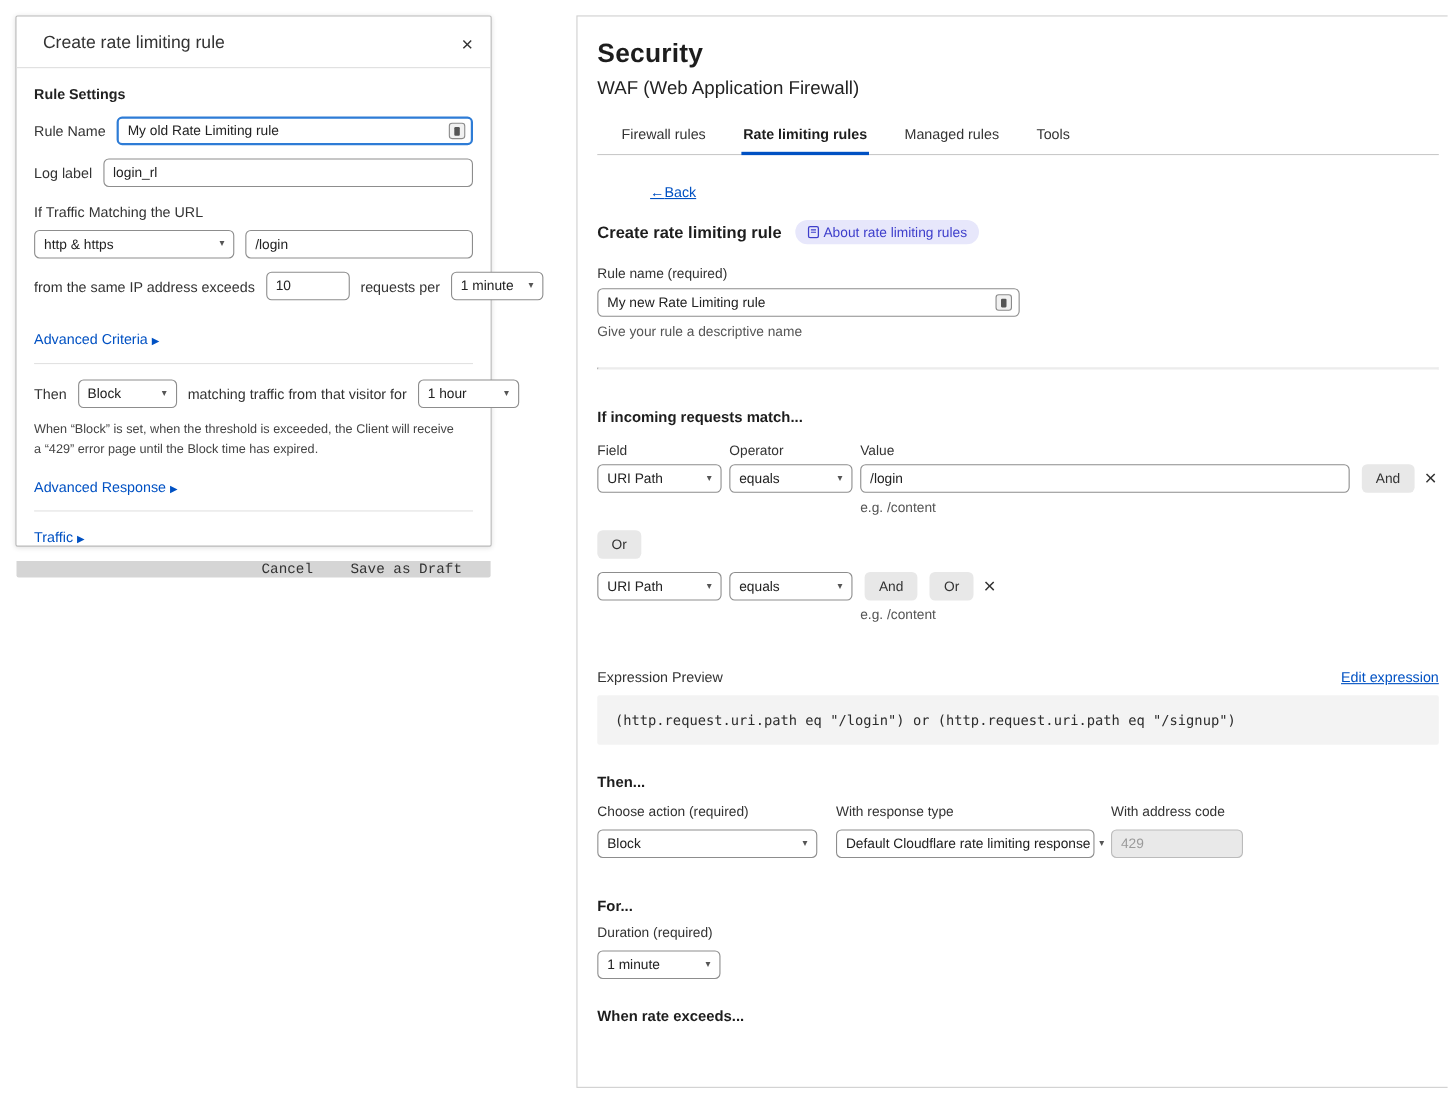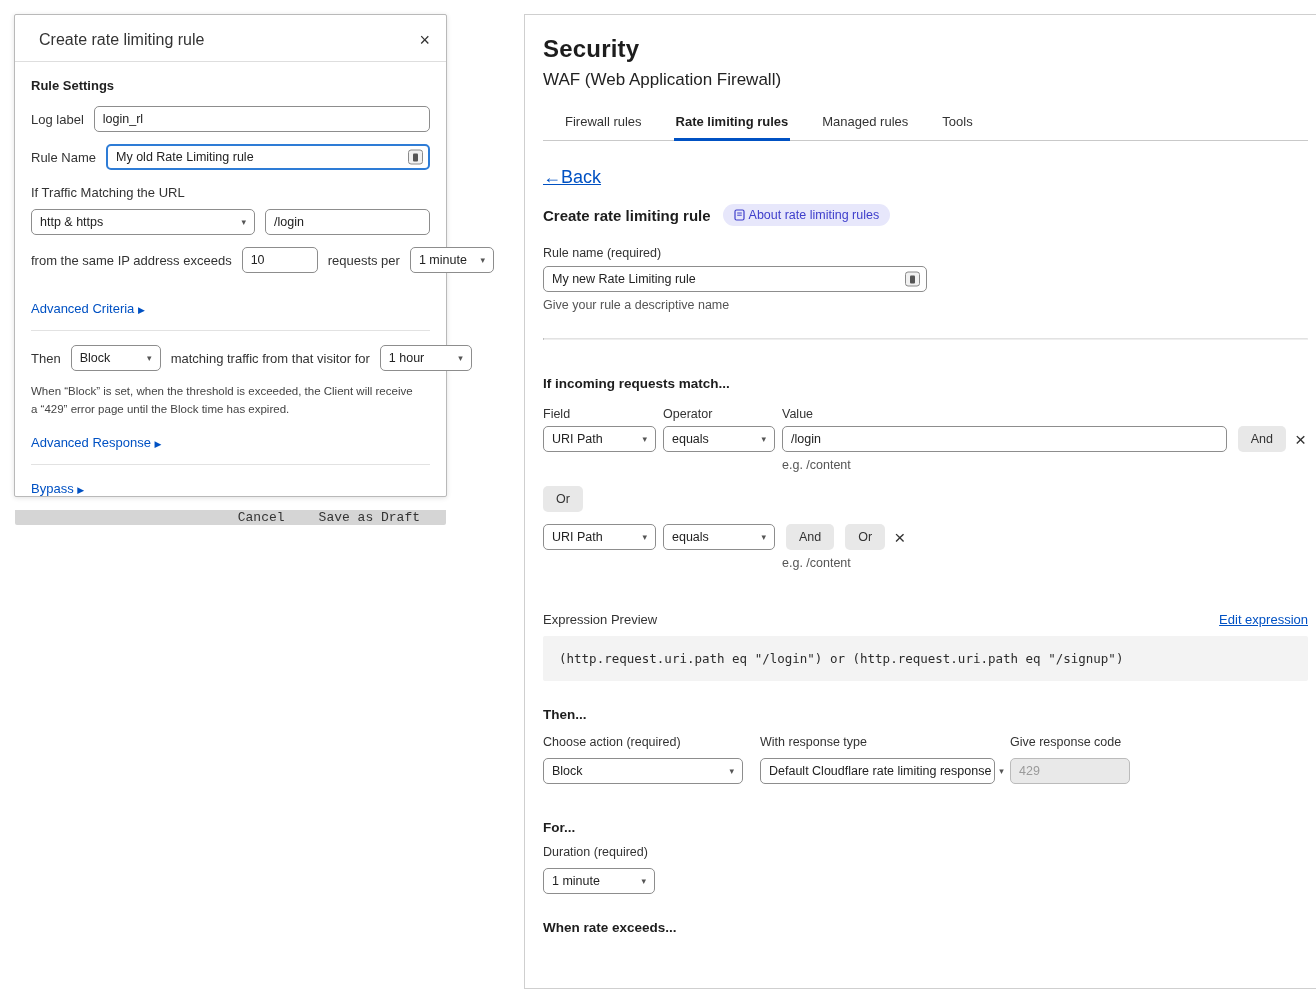--- a/index.html
+++ b/index.html
@@ -73,21 +73,21 @@
   .panel {
     position:absolute; left:524px; top:14px; width:803px; height:975px;
     background:#fff; border:1px solid #cfcfcf; padding:14px 18px 0 18px; overflow:hidden;
   }
   .p-title { font-size:24px; font-weight:700; color:#1d1d1d; margin-top:6px; letter-spacing:.2px; }
   .p-subtitle { font-size:17px; font-weight:400; color:#222; margin-top:7px; }
   .p-desc { font-size:13px; color:#333; line-height:1.55; margin-top:10px; }
   .tabs { display:flex; gap:30px; margin-top:20px; border-bottom:1px solid #c9c9c9; padding-left:20px; }
   .tab { font-size:13px; color:#333; padding:4px 2px 9px; cursor:pointer; border-bottom:3px solid transparent; margin-bottom:-1px; }
   .tab.active { font-weight:700; color:#1d1d1d; border-bottom-color:var(--link-blue,#0051c3); }
-  .back-link { margin-top:26px; display:inline-block; font-size:18px; text-decoration:underline; }
+  .back-link { margin-top:26px; display:inline-block; font-size:13px; text-decoration:underline;margin-left:48px; }
   .form-title-row { display:flex; align-items:center; gap:12px; margin-top:16px; }
   .form-title { font-size:15px; font-weight:700; color:#1d1d1d; }
   .badge {
     display:inline-flex; align-items:center; gap:4px;
     background:var(--badge-bg,#e7e7fb); color:var(--badge-text,#3e3ecb);
     font-size:12.5px; border-radius:12px; padding:4px 11px; cursor:pointer;
   }
   .flabel { font-size:12.5px; color:#333; }
   .fhelp  { font-size:12.5px; color:#555; margin-top:6px; }
   .rn-wrap { width:384px; margin-top:6px; }
@@ -130,38 +130,38 @@
   <section class="modal">
     <header class="m-header">
       <h1 class="m-title">Create rate limiting rule</h1>
       <span class="m-close">×</span>
     </header>
 
     <div class="m-body">
       <div class="m-section-title">Rule Settings</div>
 
       <div class="m-row">
-        <label>Log label</label>
-        <span class="input-wrap">
-          <input class="tinput" value="login_rl" style="">
-        </span>
-      </div>
-
-      <div class="m-row">
         <label>Rule Name</label>
         <span class="input-wrap">
           <input class="tinput focused" value="My old Rate Limiting rule" style="">
           <span class="ext-icon"></span>
         </span>
       </div>
 
+      <div class="m-row">
+        <label>Log label</label>
+        <span class="input-wrap">
+          <input class="tinput" value="login_rl" style="">
+        </span>
+      </div>
+
       <div class="m-label-line">If Traffic Matching the URL</div>
 
       <div class="m-row">
-        <div class="fselect" style="width:224px;">
+        <div class="fselect" style="width:182px;">
           <span>http &amp; https</span>
           <span class="arr">▾</span>
         </div>
         <span class="input-wrap">
           <input class="tinput" value="/login" style="">
         </span>
       </div>
 
       <div class="m-row">
         <label>from the same IP address exceeds</label>
@@ -196,21 +196,21 @@
       <p class="m-note">When “Block” is set, when the threshold is exceeded, the Client will receive a “429” error page until the Block time has expired.</p>
 
       <a class="blue-link m-link">
         <span>Advanced Response</span>
         <span class="tri">▶</span>
       </a>
 
       <hr class="divider">
 
       <a class="blue-link m-link">
-        <span>Bypass</span>
+        <span>Traffic</span>
         <span class="tri">▶</span>
       </a>
     </div>
 
     <footer class="m-footer">
       <button class="txtbtn">Cancel</button>
       <button class="txtbtn">Save as Draft</button>
     </footer>
   </section>
 
@@ -308,21 +308,21 @@
         </div>
       </div>
       <div class="tc2">
         <span class="flabel">With response type</span>
         <div class="ctrl fselect w235">
           <span>Default Cloudflare rate limiting response</span>
           <span class="arr">▾</span>
         </div>
       </div>
       <div class="tc3">
-        <span class="flabel">Give response code</span>
+        <span class="flabel">With address code</span>
         <div class="ctrl">
           <input class="disabled-input" disabled="" value="429" style="">
         </div>
       </div>
     </div>
 
     <div class="sec-title for-sec">For...</div>
     <div class="flabel mt10">Duration (required)</div>
     <div class="fselect w112 mt9">
       <span>1 minute</span>

